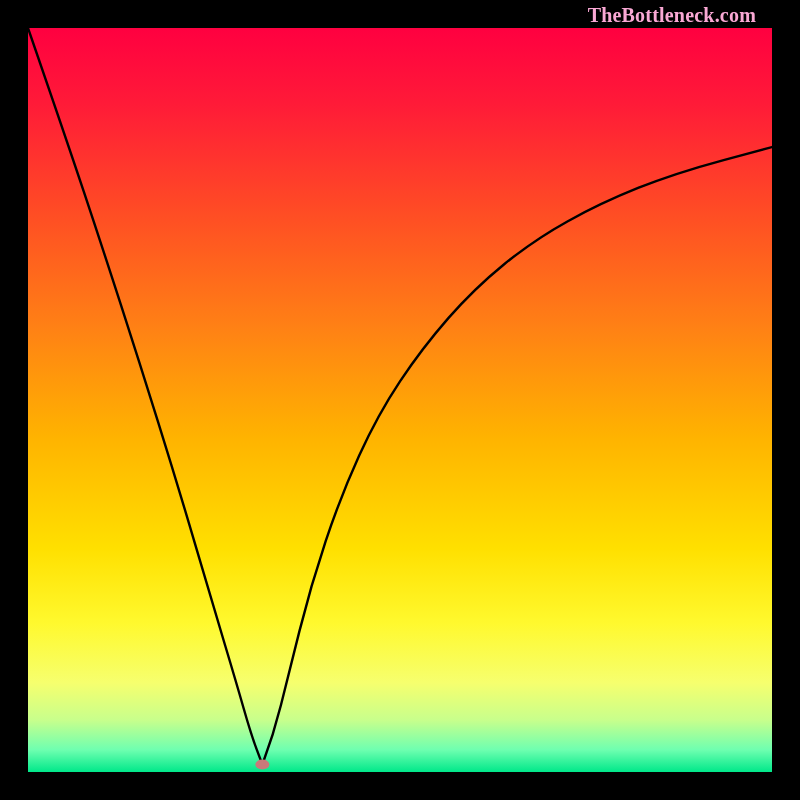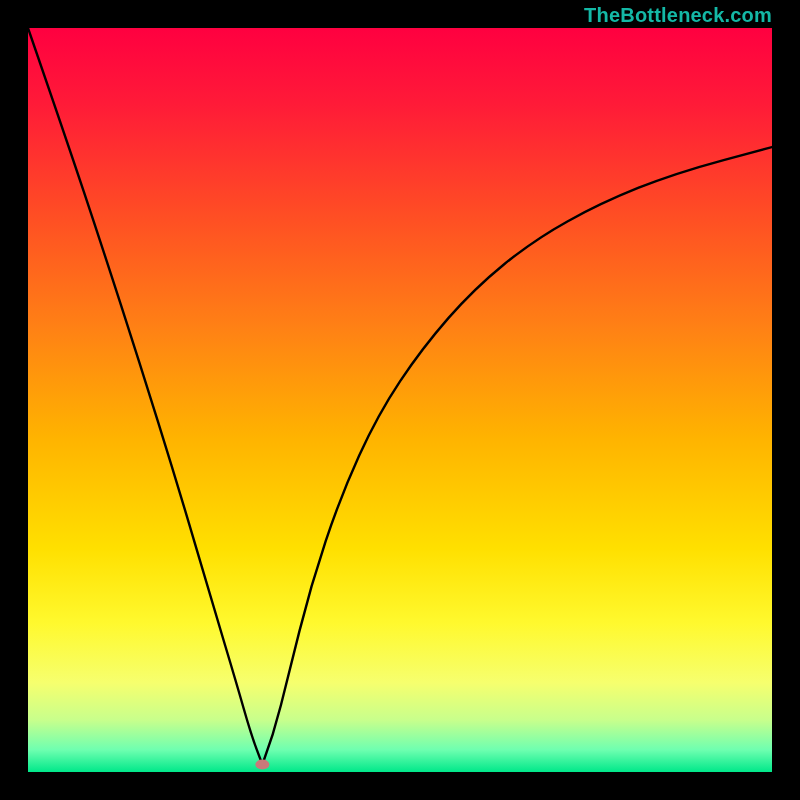--- a/index.html
+++ b/index.html
@@ -20,26 +20,26 @@
   }
   .plot-area {
     position: absolute;
     left: 0;
     top: 0;
     width: 744px;
     height: 744px;
   }
   .watermark {
     position: absolute;
-    right: 28px;
+    right: 44px;
     top: 4px;
-    font-family: Liberation Sans, sans-serif;
+    font-family: Liberation Serif, serif;
     font-size: 20px;
     font-weight: bold;
-    color: #14b8a6;
+    color: #f9a8d4;
     letter-spacing: 0.2px;
   }
 </style>
 </head>
 <body>
 
 <div class="frame">
   <svg class="plot-area" viewBox="0 0 744 744" preserveAspectRatio="none">
     <defs>
       <linearGradient id="bg-grad" x1="0" y1="0" x2="0" y2="1">

